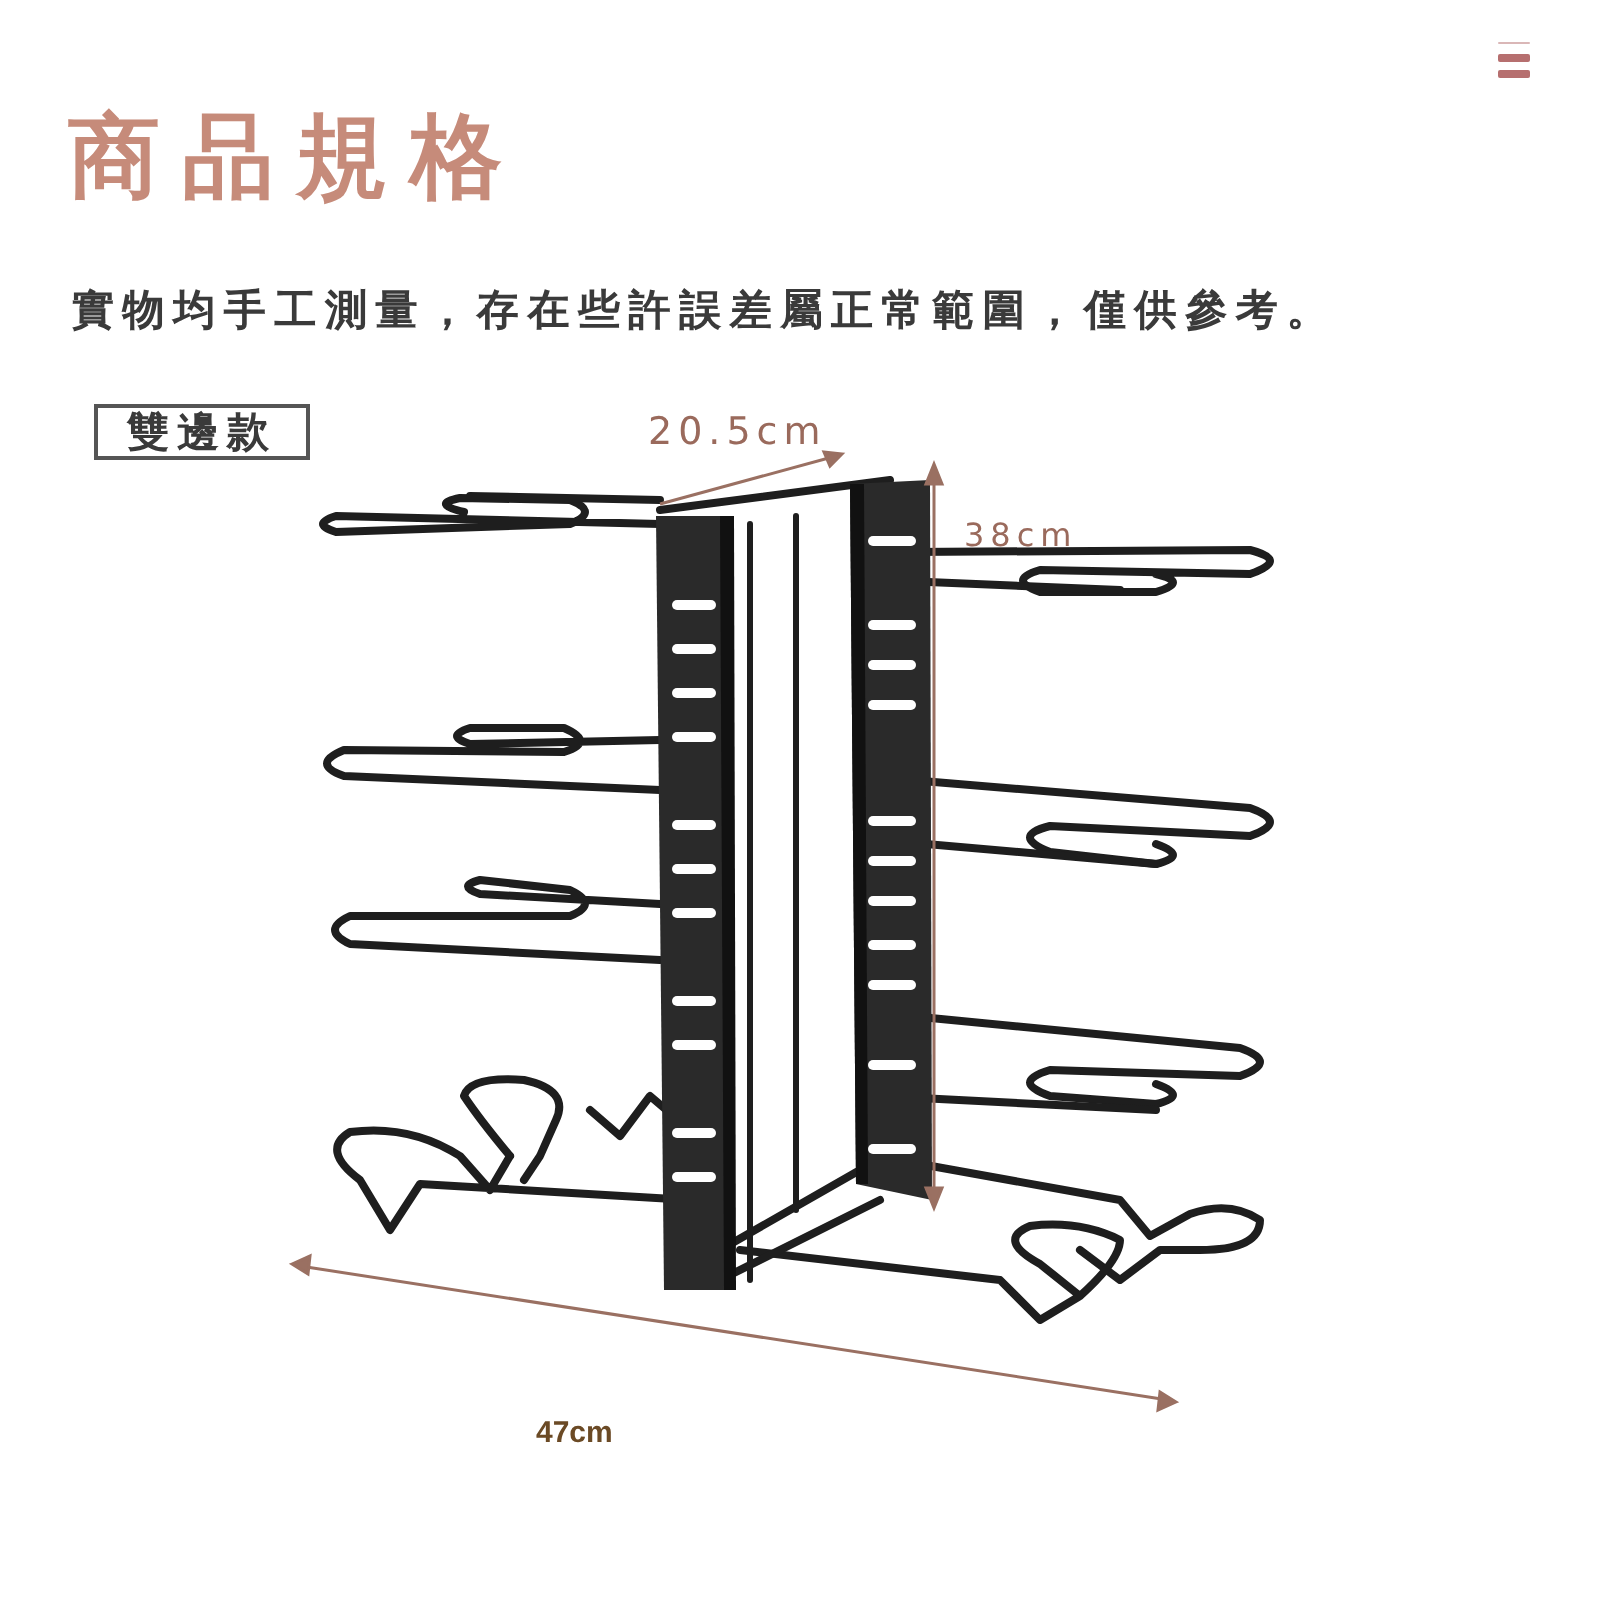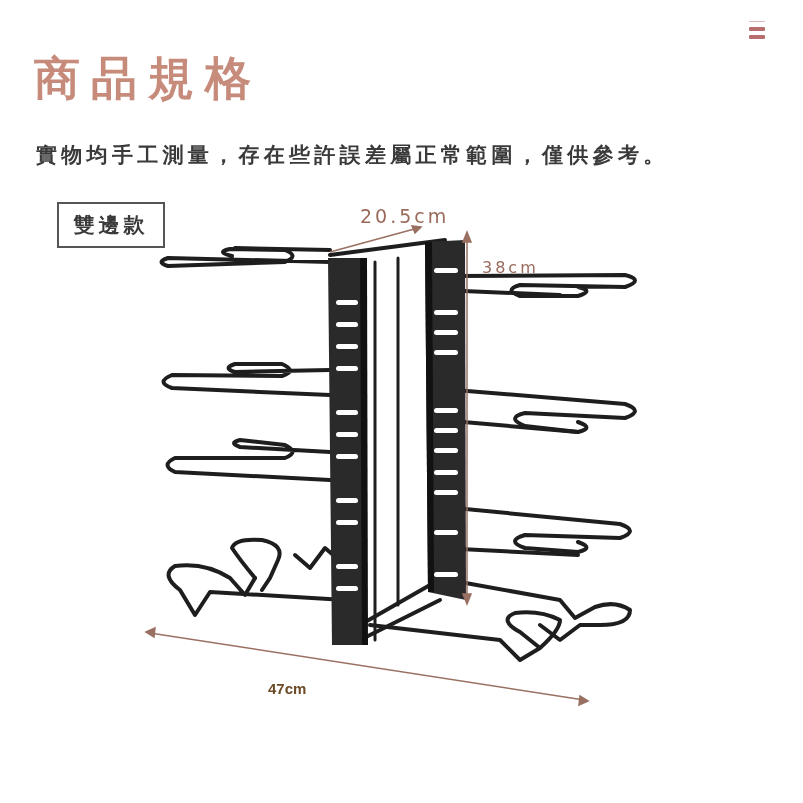--- a/index.html
+++ b/index.html
@@ -7,29 +7,29 @@
          font-family: "DejaVu Sans", sans-serif; }
   .menu-icon { position: absolute; left: 749px; top: 20px; width: 16px; height: 20px; }
   .menu-icon span { position: absolute; left: 0; width: 16px; border-radius: 1px; background: #b66f6f; }
   .menu-icon .l1 { top: 1px; height: 1px; opacity: .5; }
   .menu-icon .l2 { top: 7px; height: 4px; }
   .menu-icon .l3 { top: 15px; height: 4px; }
   .title { position: absolute; left: 34px; top: 48px; font-size: 46px; font-weight: bold;
            color: #c68b7a; letter-spacing: 11px; line-height: 60px; }
   .subtitle { position: absolute; left: 36px; top: 142px; font-size: 21px; font-weight: bold;
               color: #3a3a3a; letter-spacing: 4.3px; line-height: 26px; white-space: nowrap; }
-  .variant { position: absolute; left: 47px; top: 202px; width: 108px; height: 46px;
+  .variant { position: absolute; left: 47px; top: 202px; width: 108px; height: 28px;
              border: 2px solid #555; box-sizing: border-box; display: flex;
              align-items: center; justify-content: center; font-size: 21px; font-weight: bold;
-             color: #3a3a3a; letter-spacing: 4px; margin-left: 10px; }
+             color: #3a3a3a; letter-spacing: 4px; }
   .dim { position: absolute; font-family: "DejaVu Sans", sans-serif; color: #9a6a5c;
          letter-spacing: 3px; white-space: nowrap; }
-  .dim-width { left: 324px; top: 205px; font-size: 19px; margin-left: 36px; }
+  .dim-width { left: 324px; top: 205px; font-size: 19px; }
   .dim-height { left: 482px; top: 258px; font-size: 16px; }
-  .dim-length { left: 268px; top: 680px; font-size: 15px; font-weight: bold; color: #6b4a25;
+  .dim-length { left: 268px; top: 708px; font-size: 15px; font-weight: bold; color: #6b4a25;
                 letter-spacing: 0; font-family: "Liberation Sans", sans-serif; }
   .product { position: absolute; left: 0; top: 0; width: 803px; height: 803px; }
 </style>
 </head>
 <body>
 
 <div class="menu-icon">
   <span class="l1"></span>
     <span class="l2"></span>
     <span class="l3"></span>

